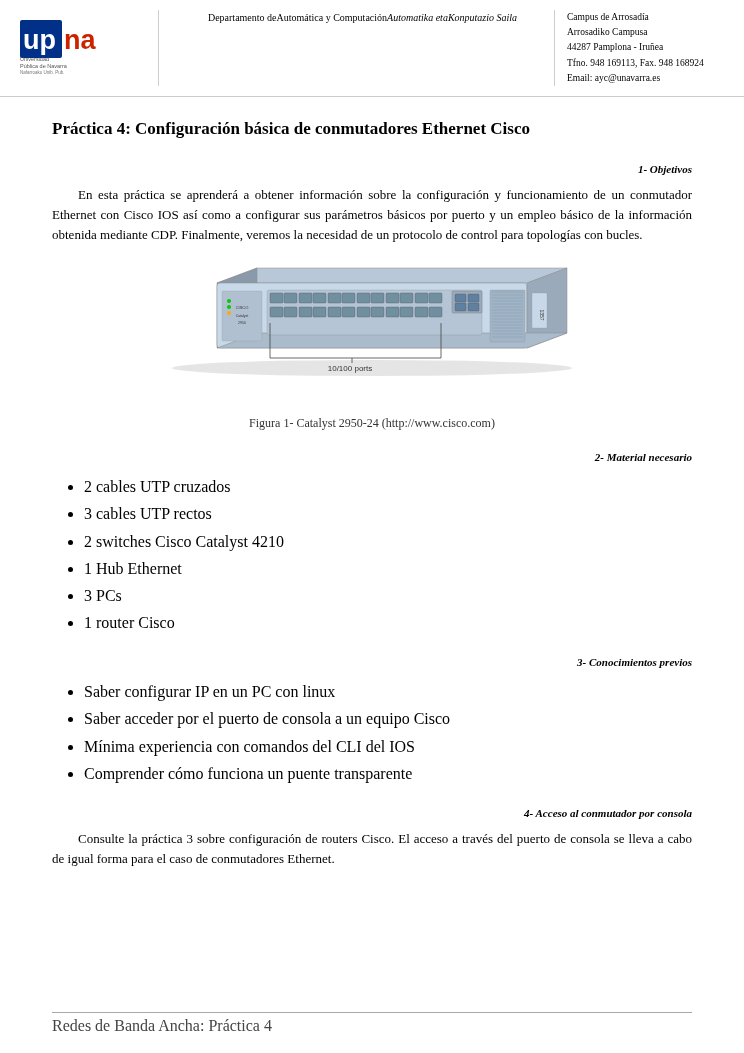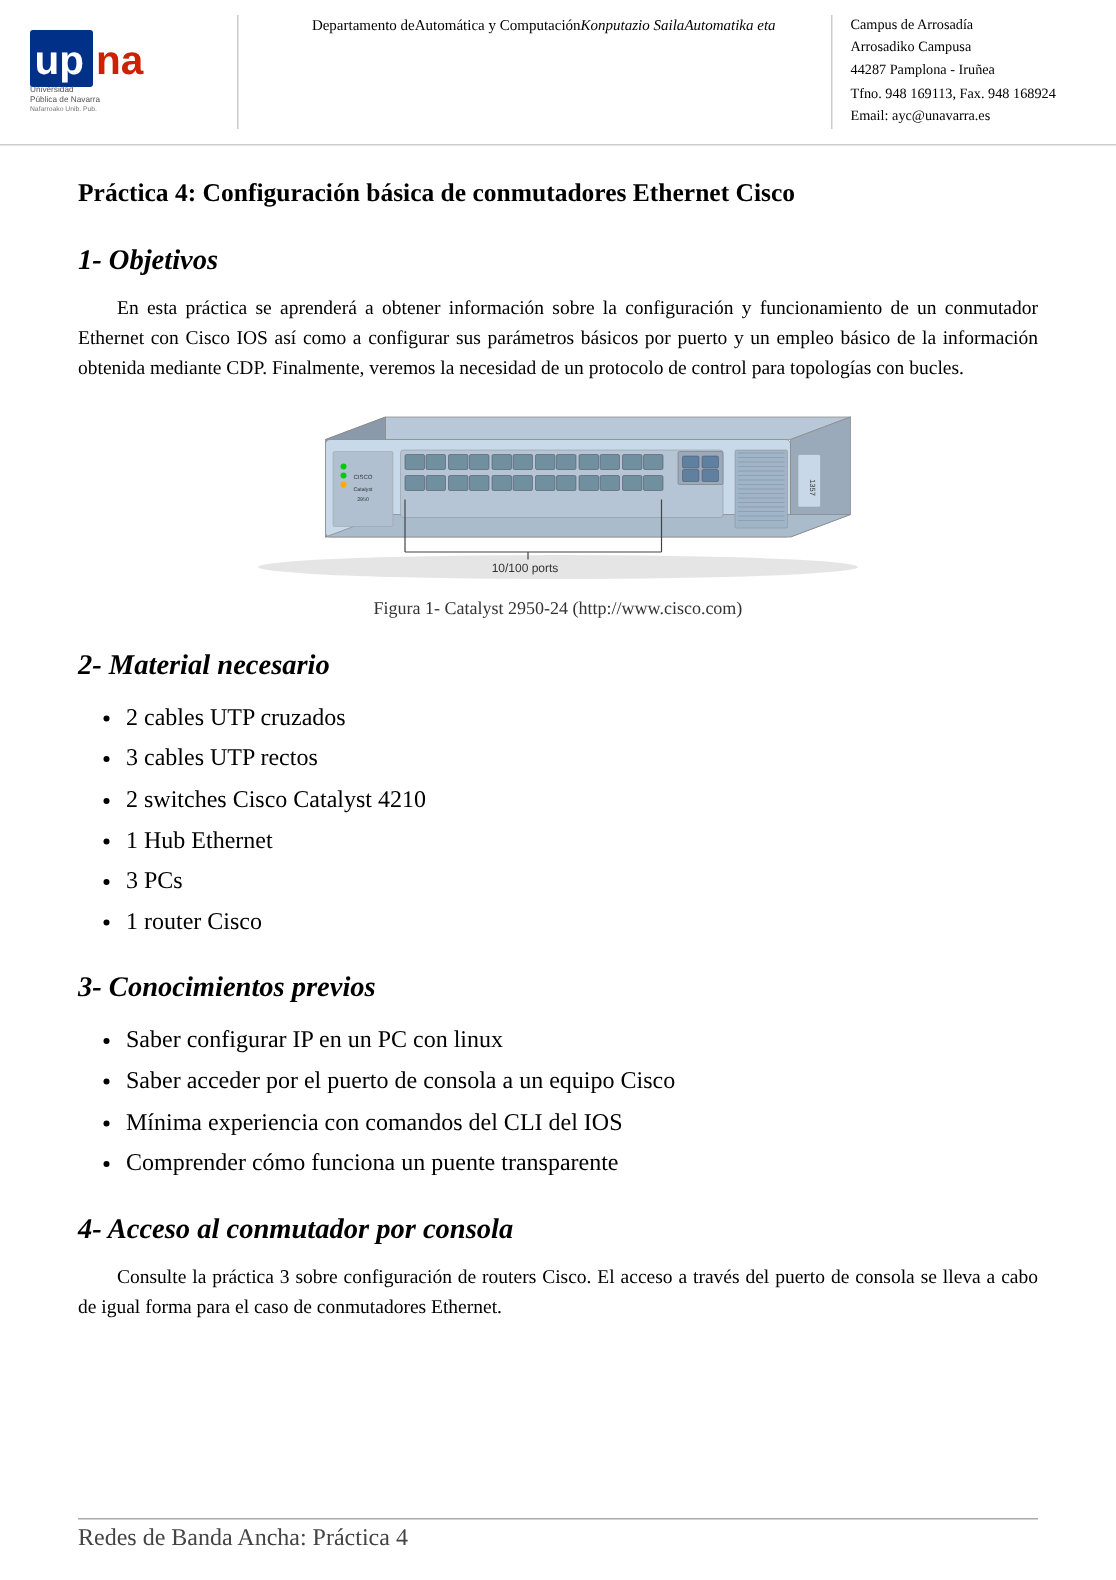--- a/index.html
+++ b/index.html
@@ -76,38 +76,40 @@
       padding: 20px 52px 30px 52px;
     }
     .main-title {
       font-size: 17px;
       font-weight: bold;
       margin-bottom: 22px;
       line-height: 1.4;
       text-align: justify;
     }
     .section-title {
-      font-size: 19px;
+      font-size: 11px;
       font-weight: bold;
       font-style: italic;
       margin-bottom: 10px;
       margin-top: 20px;
+      text-align: right;
     }
     .body-text {
       font-size: 13px;
       text-align: justify;
       line-height: 1.55;
       text-indent: 2em;
       margin-bottom: 10px;
     }
     .figure-area {
       display: flex;
       flex-direction: column;
       align-items: center;
       margin: 18px 0 8px 0;
+      gap: 28px;
     }
     .figure-caption {
       font-size: 12px;
       text-align: left;
       margin-top: 6px;
       color: #333;
     }
     .bullet-list {
       list-style: disc;
       margin-left: 32px;
@@ -157,22 +159,22 @@
             <text x="0" y="48" font-family="Arial" font-size="5.5" fill="#555">Pública de Navarra</text>
             <text x="0" y="54" font-family="Arial" font-size="4.5" fill="#777">Nafarroako Unib. Pub.</text>
           </svg>
         </div>
       </div>
     </div>
 
     <div class="dept-area">
       <div class="dept-name">Departamento de</div>
       <div class="dept-name">Automática y Computación</div>
+      <div class="dept-name dept-italic">Automatika eta</div>
       <div class="dept-name dept-italic">Konputazio Saila</div>
-      <div class="dept-name dept-italic">Automatika eta</div>
     </div>
 
     <div class="campus-area">
       <div class="campus-text">Campus de Arrosadía</div>
       <div class="campus-text italic">Arrosadiko Campusa</div>
       <div class="campus-text">44287 Pamplona - Iruñea</div>
       <div class="campus-text">Tfno. 948 169113, Fax. 948 168924</div>
       <div class="campus-text">Email: ayc@unavarra.es</div>
     </div>
   </div>

